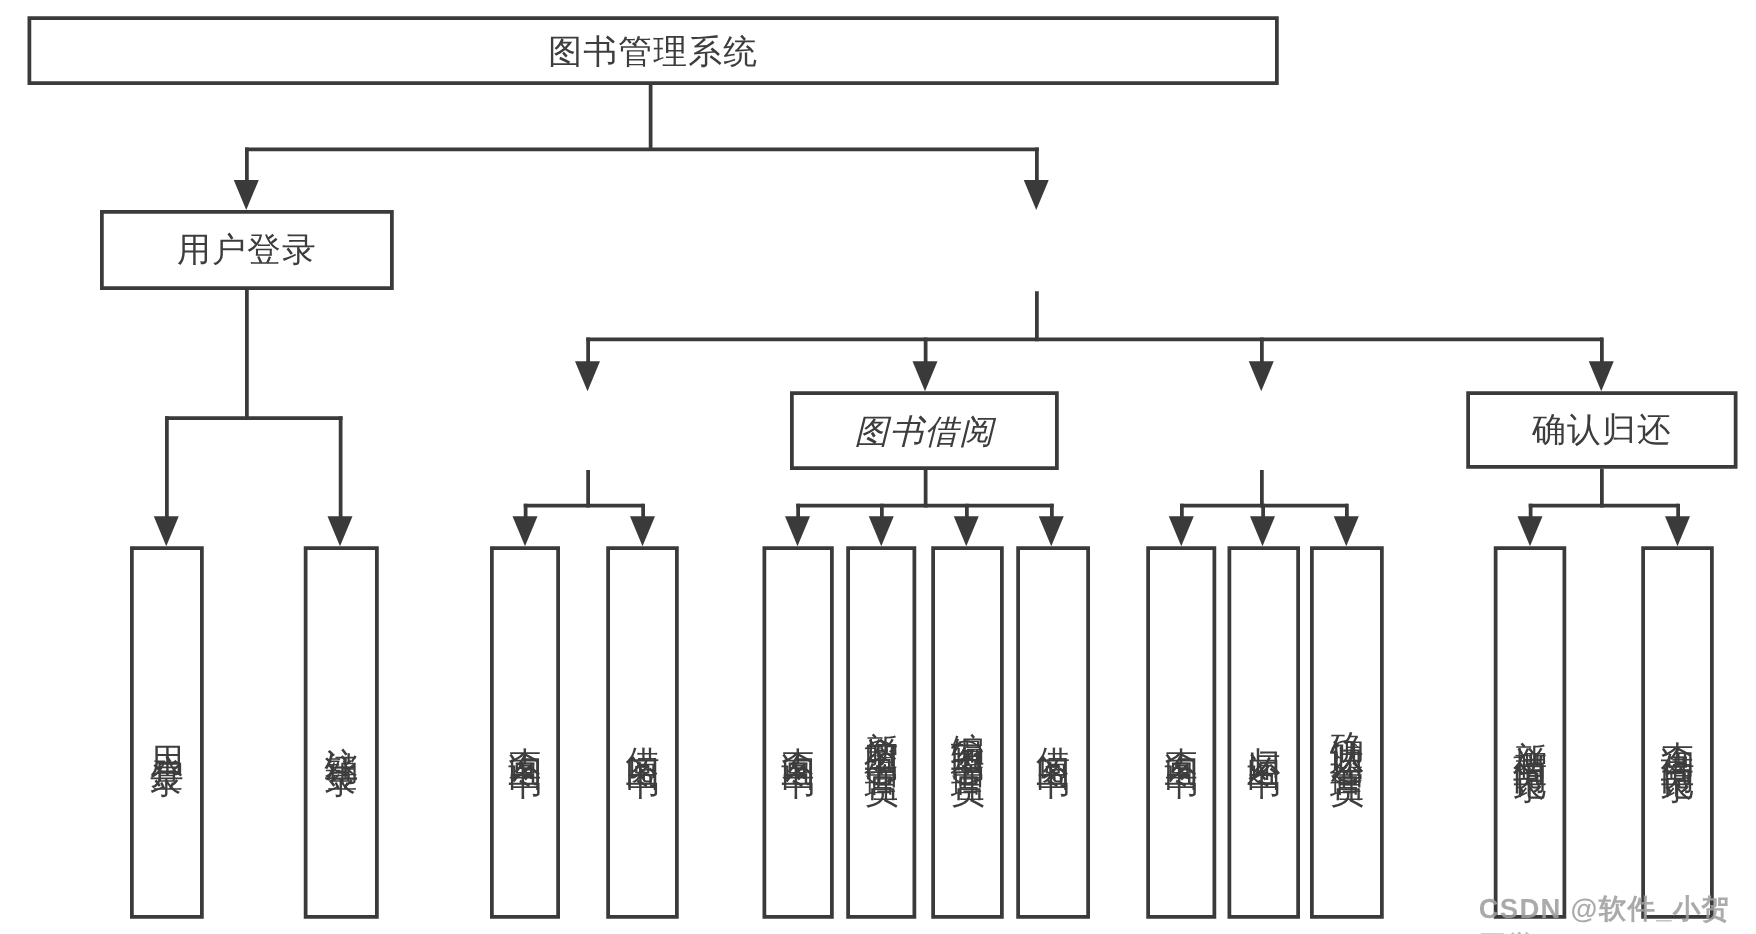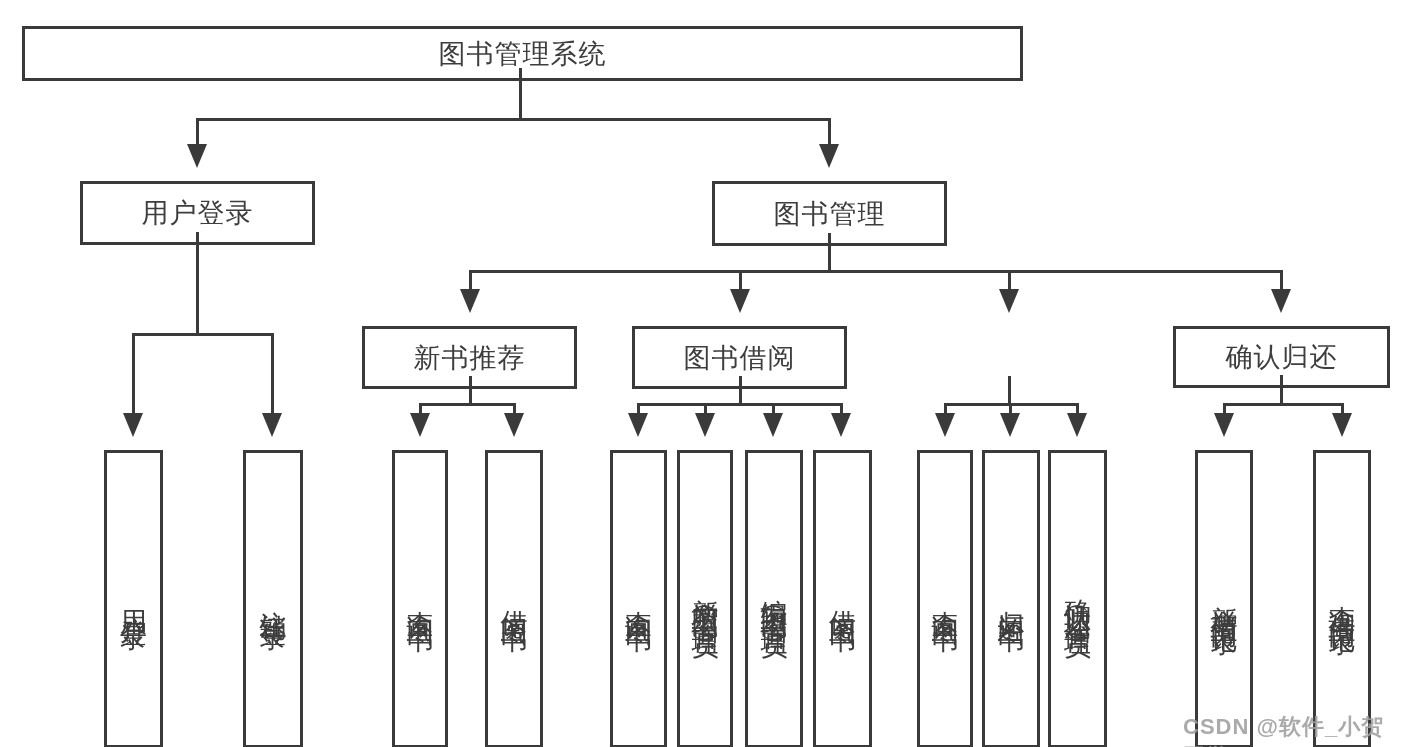--- a/index.html
+++ b/index.html
@@ -20,21 +20,20 @@
     box-sizing: border-box;
     background: #ffffff;
     border: 3px solid #3a3a3a;
     color: #3d3d3d;
     font-size: 27px;
     letter-spacing: 1px;
     display: flex;
     align-items: center;
     justify-content: center;
     white-space: nowrap;
-    margin-top: 13px;
   }
   .node.v {
     writing-mode: vertical-rl;
     text-orientation: mixed;
     letter-spacing: 5px;
     white-space: normal;
     font-size: 27px;
   }
   
   .hline { position: absolute; height: 3px; background: #3a3a3a; }
@@ -63,42 +62,40 @@
   <div class="node" style="left:22px; top:13px; width:1001px; height:55px;">图书管理系统</div>
 
   <div class="vline" style="left:519px; top:68px; height:52px;"></div>
   <div class="hline" style="left:196px; top:118px; width:635px;"></div>
   <div class="vline" style="left:196px; top:118px; height:30px;"></div>
   <div class="ah" style="left:187px; top:144px;"></div>
   <div class="vline" style="left:828px; top:118px; height:30px;"></div>
   <div class="ah" style="left:819px; top:144px;"></div>
 
   <div class="node" style="left:80px; top:168px; width:235px; height:64px;">用户登录</div>
-  <div class="node" style="left:712px; top:168px; width:235px; height:65px;">图书管理</div>
 
   <div class="vline" style="left:196px; top:232px; height:103px;"></div>
   <div class="hline" style="left:132px; top:333px; width:142px;"></div>
   <div class="vline" style="left:132px; top:333px; height:82px;"></div>
   <div class="ah" style="left:123px; top:413px;"></div>
   <div class="vline" style="left:271px; top:333px; height:82px;"></div>
   <div class="ah" style="left:262px; top:413px;"></div>
 
   <div class="vline" style="left:828px; top:233px; height:40px;"></div>
   <div class="hline" style="left:469px; top:270px; width:813px;"></div>
   <div class="vline" style="left:469px; top:270px; height:22px;"></div>
   <div class="ah" style="left:460px; top:289px;"></div>
   <div class="vline" style="left:739px; top:270px; height:22px;"></div>
   <div class="ah" style="left:730px; top:289px;"></div>
   <div class="vline" style="left:1008px; top:270px; height:22px;"></div>
   <div class="ah" style="left:999px; top:289px;"></div>
   <div class="vline" style="left:1280px; top:270px; height:22px;"></div>
   <div class="ah" style="left:1271px; top:289px;"></div>
 
-  <div class="node" style="left:362px; top:313px; width:215px; height:63px;">新书推荐</div>
-  <div class="node" style="left:632px; top:313px; width:215px; height:63px;">图书借阅</div>
+  <div class="node" style="left:632px; top:313px; width:215px; height:63px;font-style:italic;">图书借阅</div>
   <div class="node" style="left:1173px; top:313px; width:217px; height:62px;">确认归还</div>
 
   <div class="vline" style="left:469px; top:376px; height:30px;"></div>
   <div class="hline" style="left:419px; top:403px; width:96px;"></div>
   <div class="vline" style="left:419px; top:403px; height:12px;"></div>
   <div class="ah" style="left:410px; top:413px;"></div>
   <div class="vline" style="left:513px; top:403px; height:12px;"></div>
   <div class="ah" style="left:504px; top:413px;"></div>
 
   <div class="vline" style="left:739px; top:376px; height:30px;"></div>

